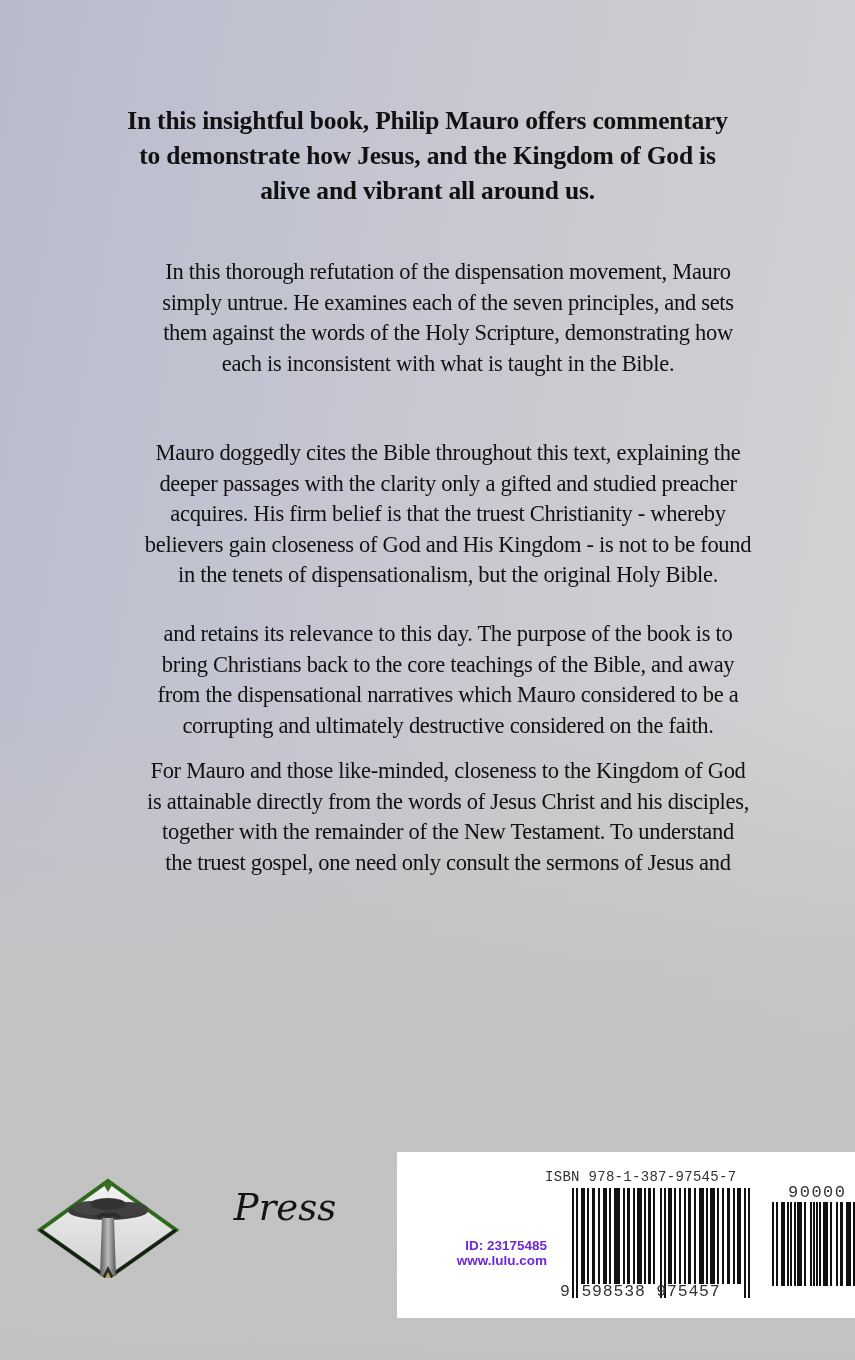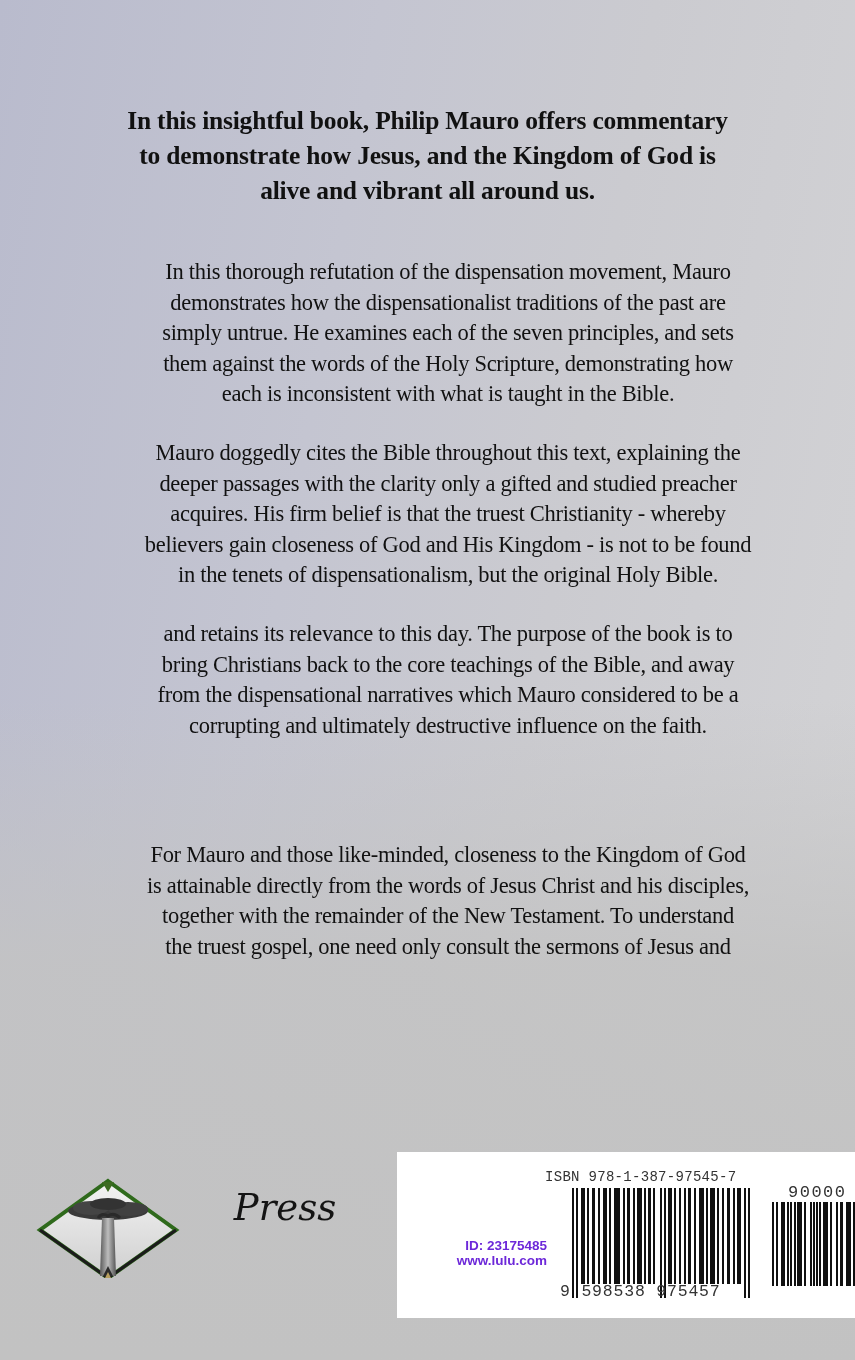--- a/index.html
+++ b/index.html
@@ -20,21 +20,21 @@
     text-align: center; font-weight: bold;
     font-size: 25.5px; line-height: 35px; letter-spacing: -0.2px;
   }
   .body-text {
     position: absolute; left: 68px; width: 760px;
     font-size: 22.5px; line-height: 30.5px; letter-spacing: -0.3px;
   }
   .p1 { top: 257px; }
   .p2 { top: 438px; }
   .p3 { top: 619px; }
-  .p4 { top: 840px; }
+  .p4 { top: 756px; }
   .p { margin: 0; text-align: center; }
 
   .logo { position: absolute; left: 36px; top: 1178px; width: 145px; height: 100px; }
   .publisher {
     position: absolute; left: 185px; top: 1188px; width: 200px;
     font-family: "DejaVu Serif", serif; font-style: italic; font-weight: normal;
     font-size: 37px; line-height: 40px; color: #141414; text-align: center;
   }
   .publisher span { display: block; }
 
@@ -72,39 +72,38 @@
 <div class="bg-lower"></div>
 
 <div class="headline">
   <div>In this insightful book, Philip Mauro offers commentary</div>
   <div>to demonstrate how Jesus, and the Kingdom of God is</div>
   <div>alive and vibrant all around us.</div>
 </div>
 
 <div class="body-text p1">
   <div class="p">In this thorough refutation of the dispensation movement, Mauro</div>
-  <div class="p">demonstrates how the dispensationalist traditions of the past are</div>
   <div class="p">simply untrue. He examines each of the seven principles, and sets</div>
   <div class="p">them against the words of the Holy Scripture, demonstrating how</div>
   <div class="p">each is inconsistent with what is taught in the Bible.</div>
 </div>
 
 <div class="body-text p2">
   <div class="p">Mauro doggedly cites the Bible throughout this text, explaining the</div>
   <div class="p">deeper passages with the clarity only a gifted and studied preacher</div>
   <div class="p">acquires. His firm belief is that the truest Christianity - whereby</div>
   <div class="p">believers gain closeness of God and His Kingdom - is not to be found</div>
   <div class="p">in the tenets of dispensationalism, but the original Holy Bible.</div>
 </div>
 
 <div class="body-text p3">
   <div class="p">and retains its relevance to this day. The purpose of the book is to</div>
   <div class="p">bring Christians back to the core teachings of the Bible, and away</div>
   <div class="p">from the dispensational narratives which Mauro considered to be a</div>
-  <div class="p">corrupting and ultimately destructive influence on the faith.</div>
+  <div class="p">corrupting and ultimately destructive considered on the faith.</div>
 </div>
 
 <div class="body-text p4">
   <div class="p">For Mauro and those like-minded, closeness to the Kingdom of God</div>
   <div class="p">is attainable directly from the words of Jesus Christ and his disciples,</div>
   <div class="p">together with the remainder of the New Testament. To understand</div>
   <div class="p">the truest gospel, one need only consult the sermons of Jesus and</div>
 </div>
 
 <div class="logo">

